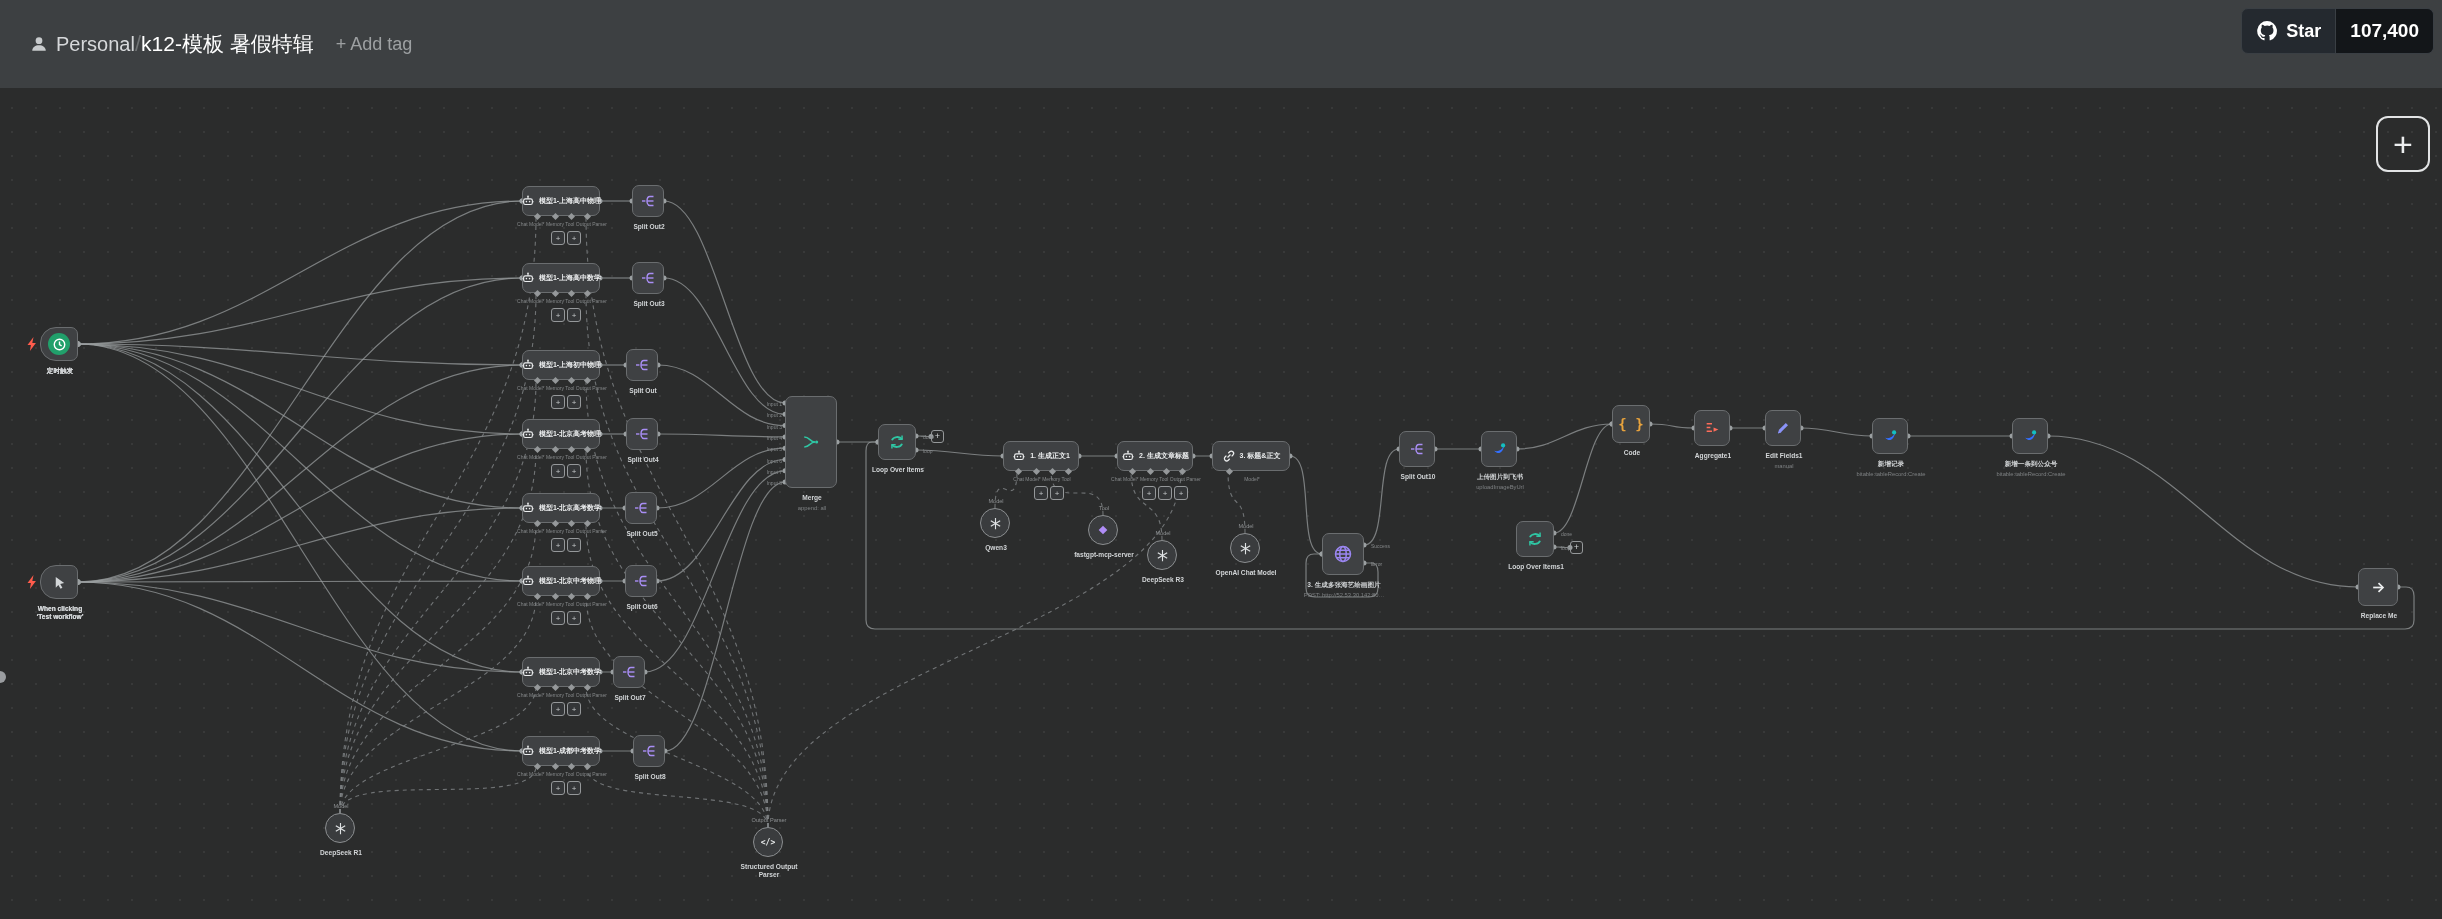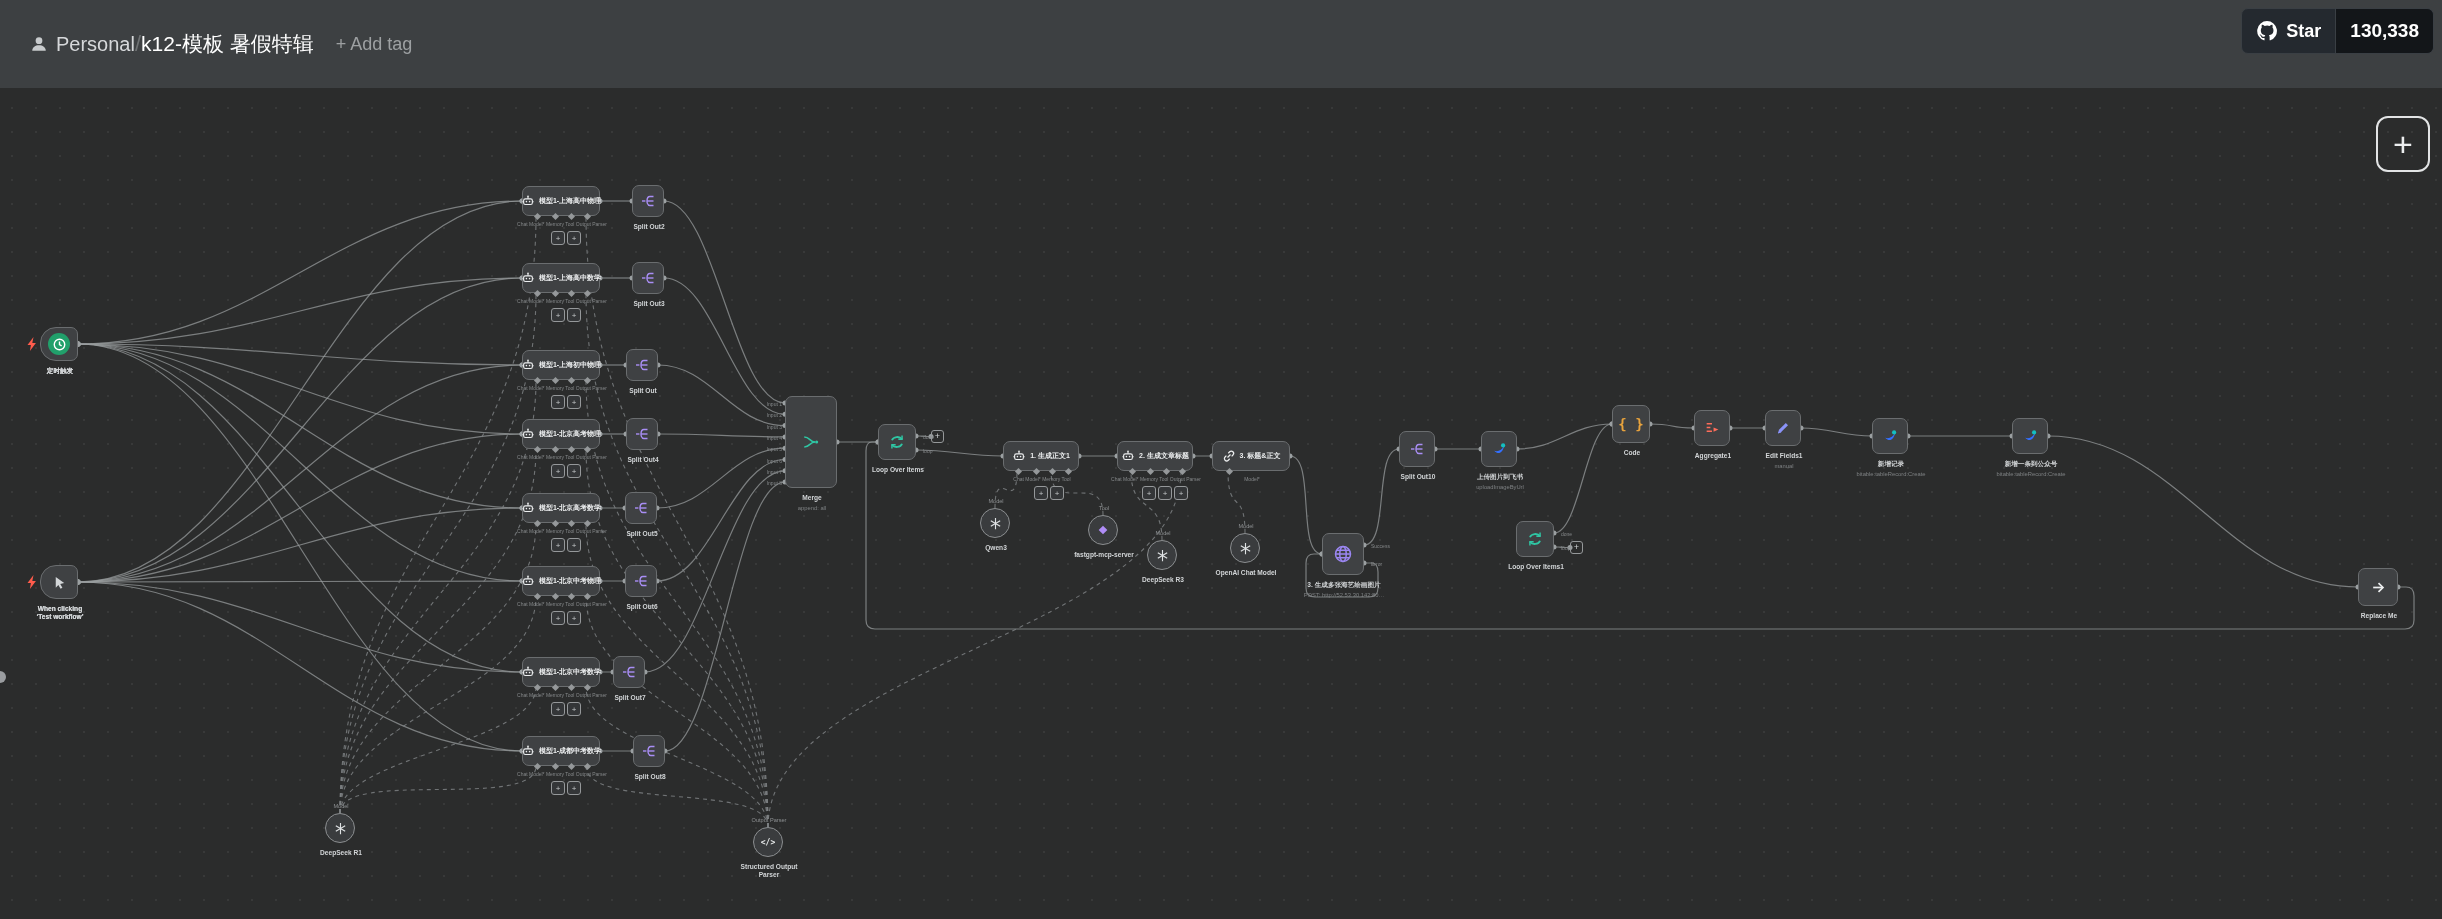--- a/index.html
+++ b/index.html
@@ -777,18 +777,18 @@
 
     <div id="gh">
       <span class="left">
         <span class="icon">
           <svg width="22" height="22" viewBox="0 0 16 16">
               <path fill="#ffffff" d="M8 .8a7.2 7.2 0 0 0-2.3 14c.4.1.5-.2.5-.4v-1.3c-2 .4-2.4-1-2.4-1-.3-.8-.8-1-.8-1-.7-.5 0-.5 0-.5.7 0 1.1.8 1.1.8.7 1.1 1.8.8 2.2.6 0-.5.3-.8.5-1-1.6-.2-3.3-.8-3.3-3.6 0-.8.3-1.4.7-1.9 0-.2-.3-1 .1-2 0 0 .6-.2 2 .8a6.9 6.9 0 0 1 3.6 0c1.4-1 2-.8 2-.8.4 1 .1 1.8.1 2 .5.5.7 1.1.7 1.9 0 2.8-1.7 3.4-3.3 3.6.3.2.5.7.5 1.4v2c0 .2.1.5.5.4A7.2 7.2 0 0 0 8 .8z"></path>
             </svg>
         </span>
         <span>Star</span>
       </span>
-      <span class="count">130,338</span>
+      <span class="count">107,400</span>
     </div>
   </div>
 
 
 </div>
 
 </body></html>

